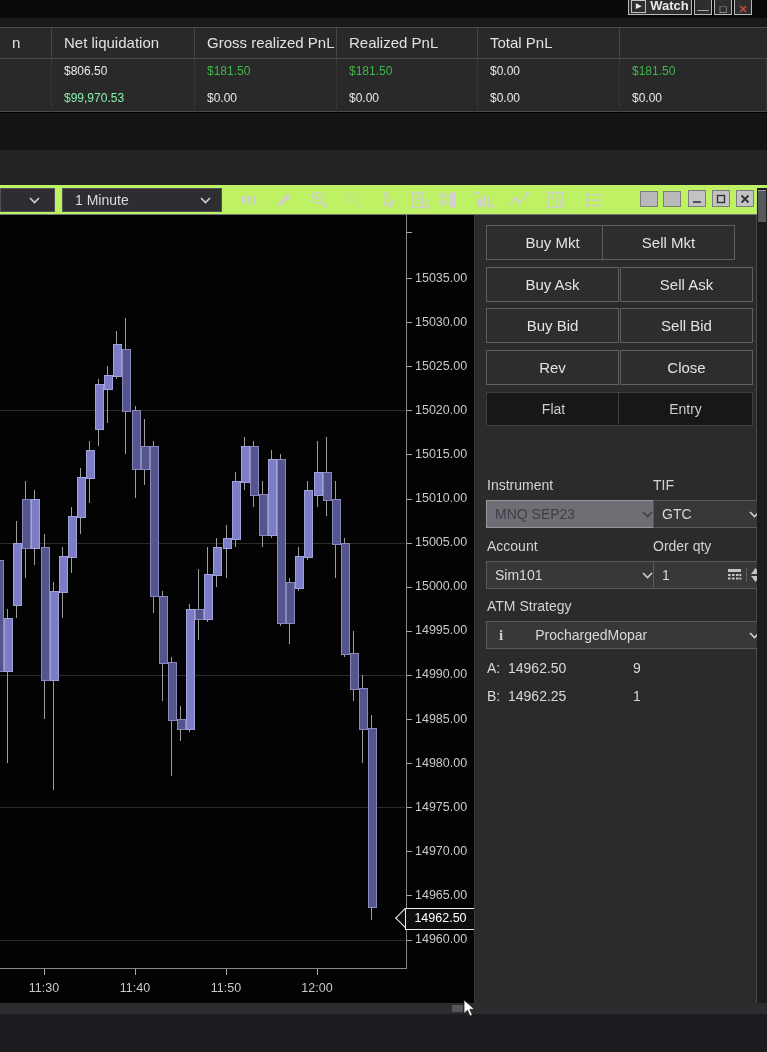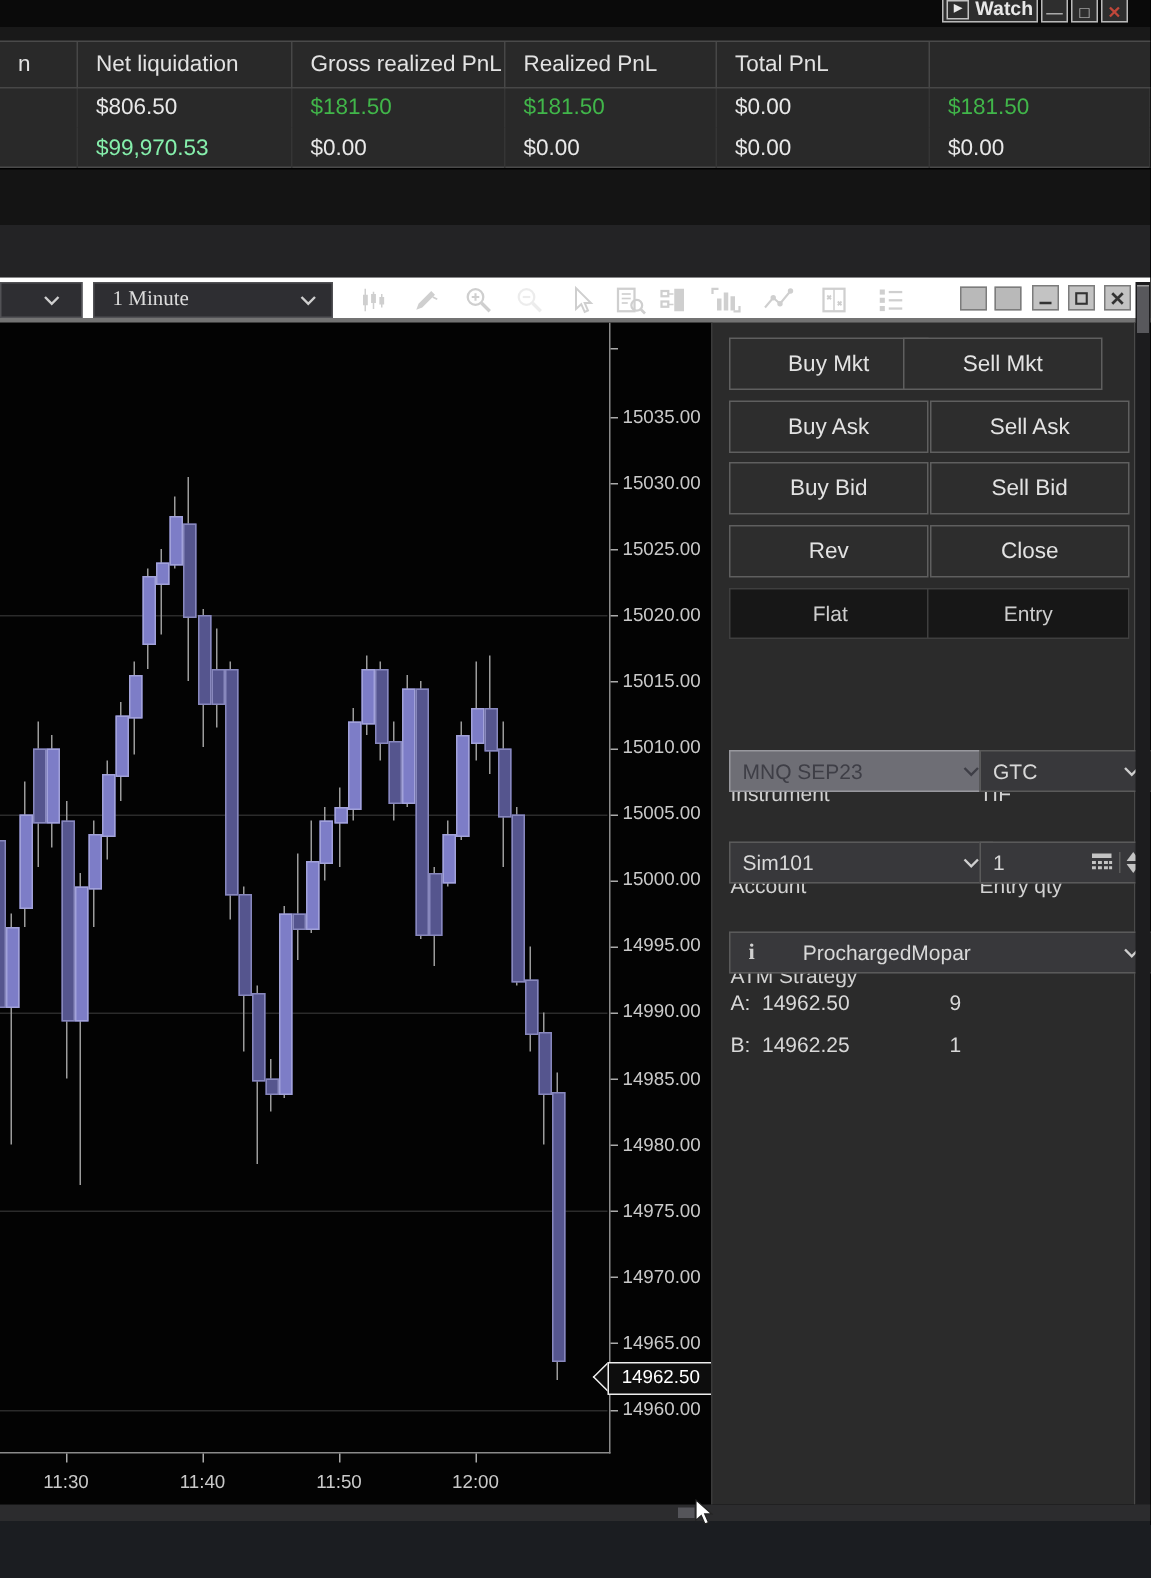--- a/index.html
+++ b/index.html
@@ -13,28 +13,28 @@
             font-size:13px;font-weight:bold;}
   .watchbtn .play{width:13px;height:11px;border:1px solid #c2c2c2;font-size:7px;line-height:10px;text-align:center;color:#e8e8e8;}
   .winbtn{top:-7px;width:18px;height:22px;background:#2e2e2e;border:1px solid #b9b9b9;color:#cfcfcf;
           font-size:11px;text-align:center;line-height:30px;}
   
   #accttop{left:0;top:18px;width:767px;height:9px;background:#191919;}
   #accttable{left:0;top:27px;width:767px;height:85px;background:#292929;border-top:1px solid #4a4a4a;border-bottom:1px solid #4a4a4a;}
   .acct-grid{display:grid;grid-template-columns:52px 143px 142px 141px 142px 147px;}
   .acct-head{height:30px;line-height:30px;color:#e2e2e2;font-size:15px;padding-left:12px;
              border-right:1px solid #474747;overflow:hidden;white-space:nowrap;}
-  .acct-cell{height:27px;line-height:27px;font-size:15px;padding-left:12px;border-right:1px solid #353535;
+  .acct-cell{height:27px;line-height:27px;font-size:12px;padding-left:12px;border-right:1px solid #353535;
              overflow:hidden;white-space:nowrap;}
   .sep-under-head{position:absolute;left:0;top:30px;width:767px;height:1px;background:#474747;}
   
   #gap1{left:0;top:113px;width:767px;height:37px;background:#141414;}
   #gap2{left:0;top:150px;width:767px;height:35px;background:#232325;}
   
-  #toolbar{left:0;top:185px;width:767px;height:30px;background:#ffffff;border-bottom:3px solid #737373;font-family:Liberation Serif, serif;}
+  #toolbar{left:0;top:185px;width:767px;height:30px;background:#bef264;border-bottom:1px solid #737373;}
   .tb-dd{top:3px;height:24px;background:#2e2e32;border:1px solid #515155;color:#dcdcdc;font-size:14px;
          display:flex;align-items:center;}
   .tb-icon{top:3px;width:26px;height:24px;display:flex;align-items:center;justify-content:center;}
   .tb-sq{top:6px;width:18px;height:16px;background:#b9b9b9;border:1px solid #7c7c7c;}
   .tb-win{top:5px;width:18px;height:17px;background:#c3c3c3;border:1px solid #7c7c7c;
           display:flex;align-items:center;justify-content:center;}
   
   #chart{left:0;top:215px;width:474px;height:788px;background:#030303;overflow:hidden;}
   .gridline{position:absolute;left:0;width:405px;height:1px;background:#2b2b2b;}
   #vaxis{position:absolute;left:406px;top:0;width:1px;height:754px;background:#8a8a8a;}
@@ -48,21 +48,21 @@
   #pricetag{position:absolute;left:405px;top:693px;width:69px;height:20px;background:#0d0d0d;
             border:1px solid #eeeeee;color:#ffffff;font-size:12.5px;text-align:center;line-height:18px;}
   #tagnotch{position:absolute;left:398px;top:696px;width:13px;height:13px;background:#0d0d0d;
             border-left:1px solid #eee;border-bottom:1px solid #eee;transform:rotate(45deg);}
   
   #panel{left:474px;top:215px;width:283px;height:788px;background:#2b2b2b;border-left:1px solid #3a3a3a;border-right:1px solid #4a4a4a;}
   .trade-btn{position:absolute;width:131px;height:33px;background:#2d2d2d;border:1px solid #5f5f5f;
              color:#e3e3e3;font-size:15px;display:flex;align-items:center;justify-content:center;}
   .tab-btn{position:absolute;height:32px;background:#171717;border:1px solid #3f3f3f;color:#cdcdcd;
            font-size:14px;display:flex;align-items:center;justify-content:center;}
-  .plabel{position:absolute;color:#d2d2d2;font-size:14px;margin-top:44px;}
+  .plabel{position:absolute;color:#d2d2d2;font-size:14px;}
   .dd{position:absolute;height:26px;background:#38383b;border:1px solid #5a5a5a;color:#d8d8d8;font-size:14px;
       display:flex;align-items:center;padding:0 8px;}
   .dd .chev{margin-left:auto;}
   .dd-disabled{background:#6e6e75;border:1px solid #98989e;color:#3e3e46;}
   .quote{position:absolute;color:#d8d8d8;font-size:14px;}
   
   #vscroll{left:757px;top:188px;width:10px;height:826px;background:#1c1c1e;}
   #vthumb{left:758px;top:190px;width:8px;height:32px;background:#58585c;border-top:1px solid #9a9a9a;}
   #hscroll{left:0;top:1003px;width:767px;height:11px;background:#2c2c2e;}
   #hthumb{left:452px;top:1005px;width:11px;height:7px;background:#55555a;}
@@ -452,21 +452,21 @@
   <div class="dd" style="left:178px;top:285px;width:98px;">
     <span>GTC</span>
     <span class="chev">
       <svg width="11" height="7" viewBox="0 0 11 7">
           <polyline points="1,1 5.5,5.5 10,1" fill="none" stroke="#cfcfcf" stroke-width="1.6"></polyline>
         </svg>
     </span>
   </div>
 
   <div class="plabel" style="left:12px;top:323px;">Account</div>
-  <div class="plabel" style="left:178px;top:323px;">Entry qty</div>
+  <div class="plabel" style="left:178px;top:323px;">Order qty</div>
   <div class="dd" style="left:11px;top:346px;width:158px;gap:24px;">
     <span>Sim101</span>
     <span class="chev">
       <svg width="11" height="7" viewBox="0 0 11 7">
           <polyline points="1,1 5.5,5.5 10,1" fill="none" stroke="#cfcfcf" stroke-width="1.6"></polyline>
         </svg>
     </span>
   </div>
   <div class="dd" style="left:178px;top:346px;width:98px;padding-right:4px;">
     <span>1</span>

